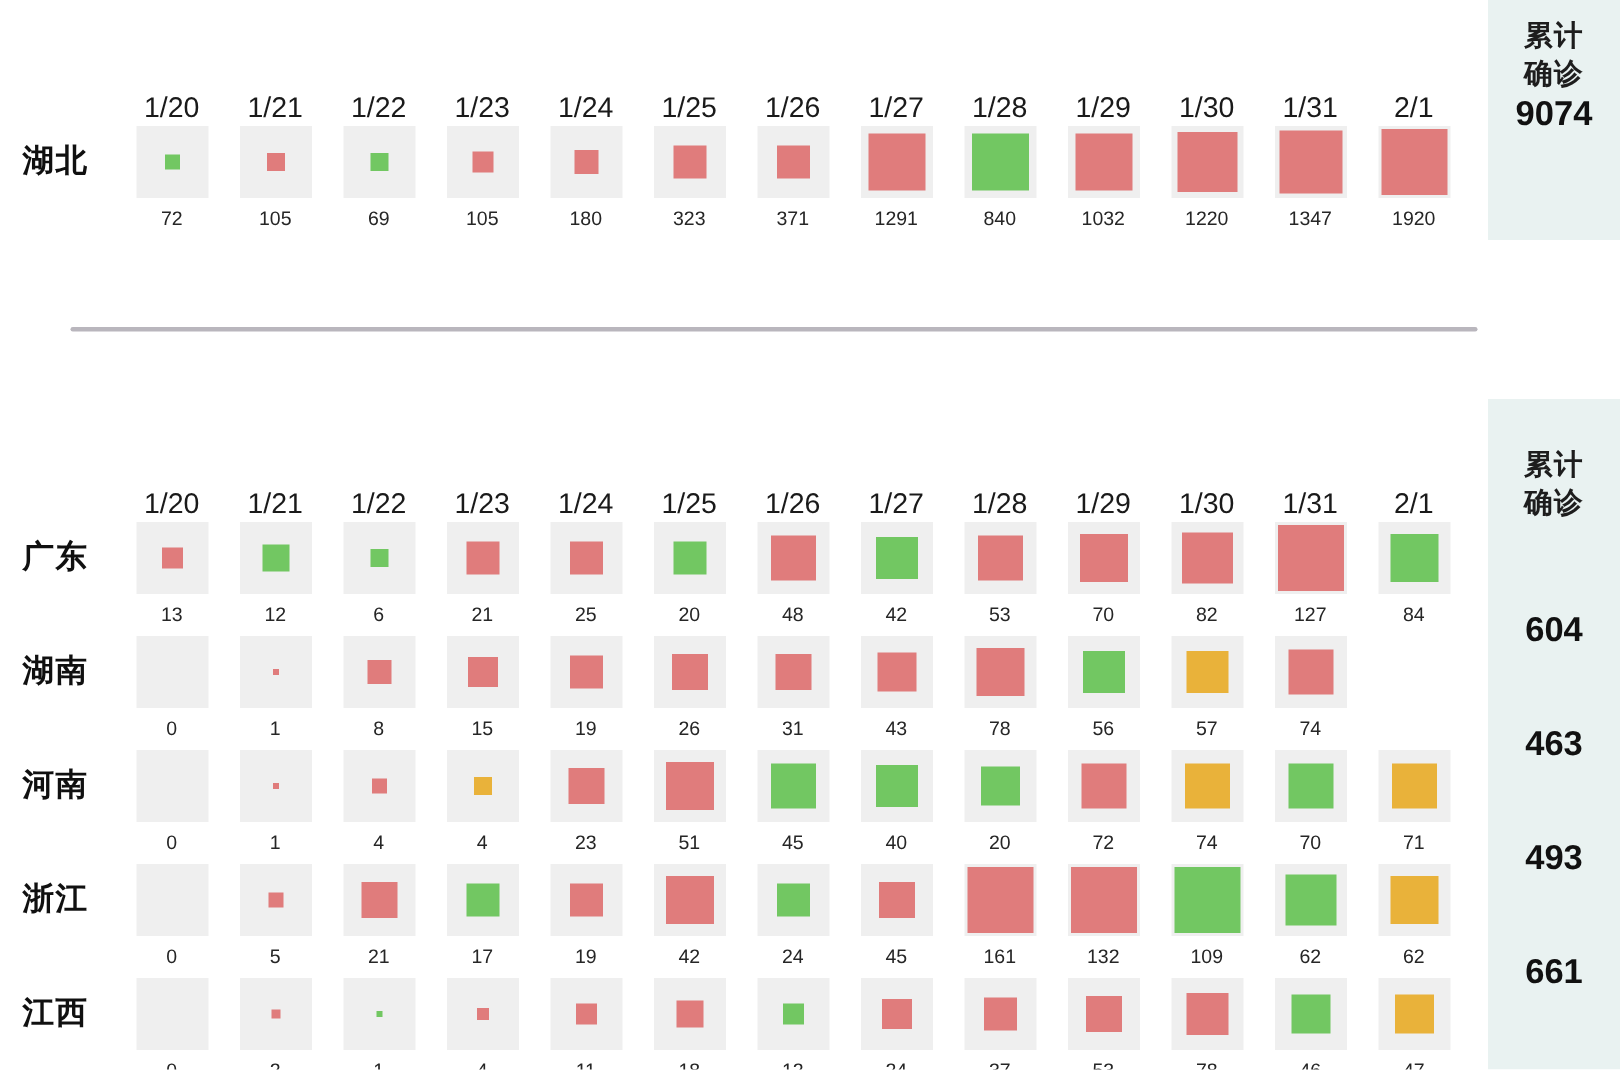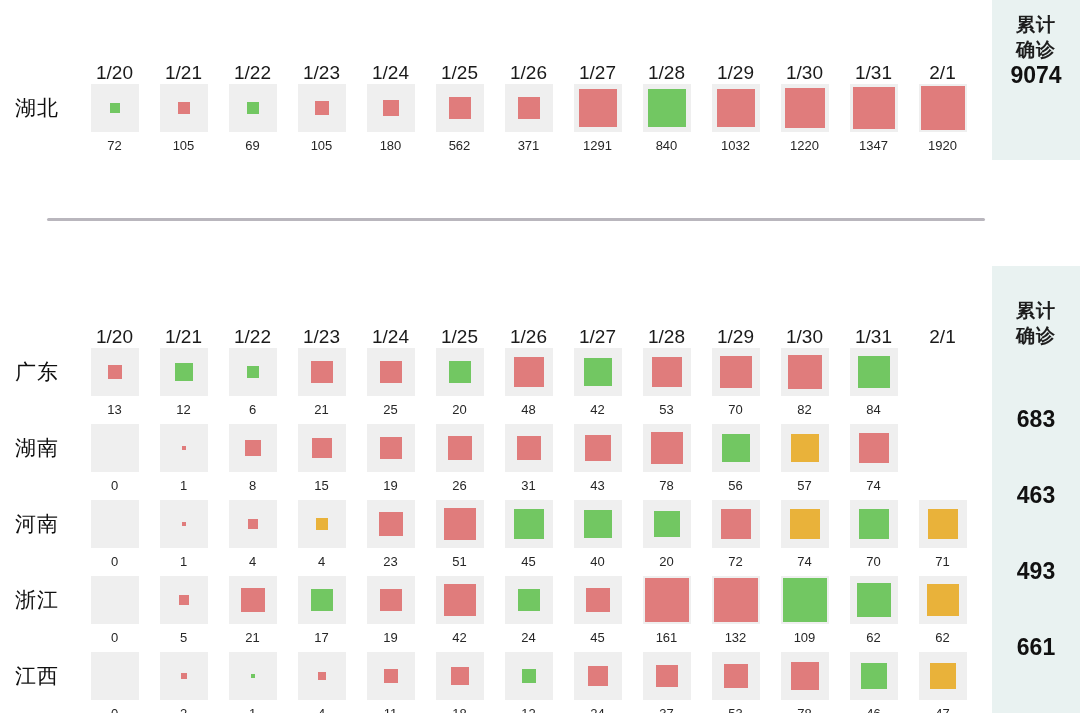--- a/index.html
+++ b/index.html
@@ -86,21 +86,21 @@
   .grid-row {
     display: flex;
     align-items: flex-start;
     height: 76px;
     padding-left: 0px;
   }
 
   .row-label {
     width: 80px;
     font-size: 21px;
-    font-weight: normal;
+    font-weight: bold;
     color: #101010;
     line-height: 48px;
     padding-left: 15px;
     box-sizing: border-box;
     letter-spacing: 1px;
   }
 
   .cell {
     width: 69px;
     display: flex;
@@ -186,21 +186,21 @@
         <div class="cell">
           <div class="cell-box">
             <div class="cell-square" style="width: 16px; height: 16px; background: rgb(224, 124, 124);"></div>
           </div>
           <div class="cell-value">180</div>
         </div>
         <div class="cell">
           <div class="cell-box">
             <div class="cell-square" style="width: 22px; height: 22px; background: rgb(224, 124, 124);"></div>
           </div>
-          <div class="cell-value">562</div>
+          <div class="cell-value">323</div>
         </div>
         <div class="cell">
           <div class="cell-box">
             <div class="cell-square" style="width: 22px; height: 22px; background: rgb(224, 124, 124);"></div>
           </div>
           <div class="cell-value">371</div>
         </div>
         <div class="cell">
           <div class="cell-box">
             <div class="cell-square" style="width: 38px; height: 38px; background: rgb(224, 124, 124);"></div>
@@ -323,20 +323,26 @@
           <div class="cell-value">70</div>
         </div>
         <div class="cell">
           <div class="cell-box">
             <div class="cell-square" style="width: 34px; height: 34px; background: rgb(224, 124, 124);"></div>
           </div>
           <div class="cell-value">82</div>
         </div>
         <div class="cell">
           <div class="cell-box">
+            <div class="cell-square" style="width: 44px; height: 44px; background: rgb(224, 124, 124);"></div>
+          </div>
+          <div class="cell-value">127</div>
+        </div>
+        <div class="cell">
+          <div class="cell-box">
             <div class="cell-square" style="width: 32px; height: 32px; background: rgb(114, 199, 98);"></div>
           </div>
           <div class="cell-value">84</div>
         </div>
       </div>
       <div class="grid-row">
         <div class="row-label">湖南</div>
         <div class="cell">
           <div class="cell-box"></div>
           <div class="cell-value">0</div>
@@ -655,19 +661,19 @@
   </div>
   <div class="cume-value">9074</div>
 </div>
 
 <div class="cume-panel" id="cume-panel-bottom">
   <div class="cume-title">
     <div>累计</div>
     <div>确诊</div>
   </div>
   <div class="cume-list">
-      <div class="cume-value">683</div>
+      <div class="cume-value">604</div>
       <div class="cume-value">463</div>
       <div class="cume-value">493</div>
       <div class="cume-value">661</div>
       <div class="cume-value">333</div>
     </div>
 </div>
 
 </body></html>

